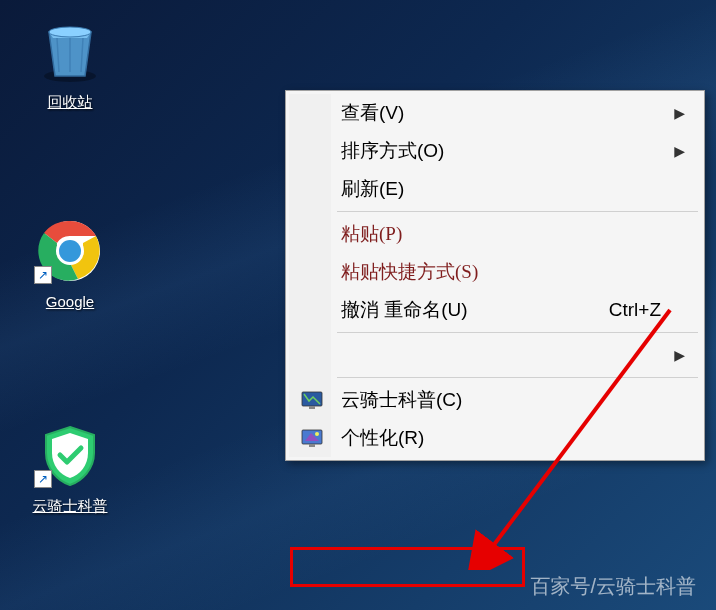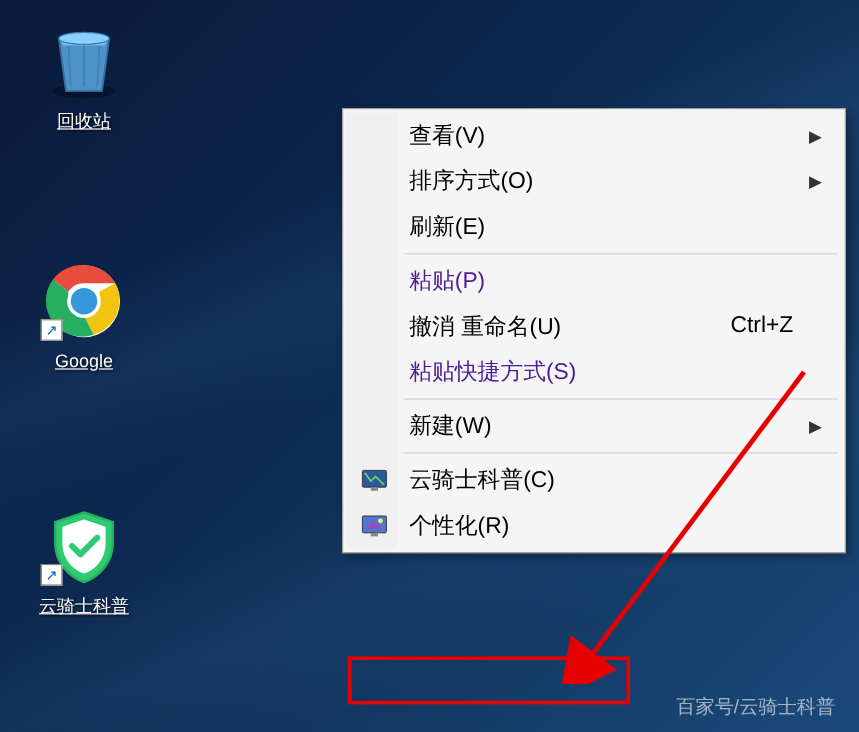--- a/index.html
+++ b/index.html
@@ -77,21 +77,21 @@
       background: #f0f0f0;
     }
     .menu-item {
       position: relative;
       height: 38px;
       display: flex;
       align-items: center;
       padding-left: 52px;
       padding-right: 16px;
     }
-    .menu-item.disabled { color: #4c1d95; }
+    .menu-item.disabled { color: #7f1d1d; font-family: Liberation Serif, serif; }
     .menu-item .submenu-arrow {
       position: absolute;
       right: 16px;
       font-size: 14px;
       color: #333;
     }
     .menu-item .shortcut {
       position: absolute;
       right: 40px;
     }
@@ -115,21 +115,21 @@
     }
     .arrow-annotation {
       position: absolute;
       pointer-events: none;
     }
     .watermark {
       position: absolute;
       right: 20px;
       bottom: 10px;
       color: rgba(255,255,255,0.6);
-      font-size: 16px;
+      font-size: 20px;
     }
   </style>
 </head>
 <body>
 
 <div class="desktop-icon" style="top:16px;left:20px">
   <div class="icon-img">
     <svg width="66" height="66" viewBox="0 0 66 66">
       <ellipse cx="33" cy="58" rx="26" ry="6" fill="rgba(0,0,0,0.3)"></ellipse>
       <path d="M12 14 L54 14 L48 58 L18 58 Z" fill="#5aa8e0" stroke="#3a7ab0" stroke-width="1.5" opacity="0.85"></path>
@@ -181,32 +181,31 @@
   </div>
   <div class="menu-item">
     <span>刷新(E)</span>
   </div>
 
   <div class="menu-separator"></div>
 
   <div class="menu-item disabled">
     <span>粘贴(P)</span>
   </div>
+  <div class="menu-item disabled">
+    <span>粘贴快捷方式(S)</span>
+  </div>
   <div class="menu-item">
     <span>撤消 重命名(U)</span>
     <span class="shortcut">Ctrl+Z</span>
   </div>
-  <div class="menu-item disabled">
-    <span>粘贴快捷方式(S)</span>
-  </div>
 
   <div class="menu-separator"></div>
 
   <div class="menu-item">
-    <span>新建(W)</span>
     <span class="submenu-arrow">▶</span>
   </div>
 
   <div class="menu-separator"></div>
 
   <div class="menu-item">
     <span class="icon-slot">
       <svg width="22" height="22" viewBox="0 0 22 22">
         <rect x="1" y="3" width="20" height="14" rx="1" fill="#2a5aa0" stroke="#333" stroke-width="0.8"></rect>
         <path d="M3 5 L8 12 L12 8 L19 15" stroke="#6fd060" stroke-width="1.5" fill="none"></path>

